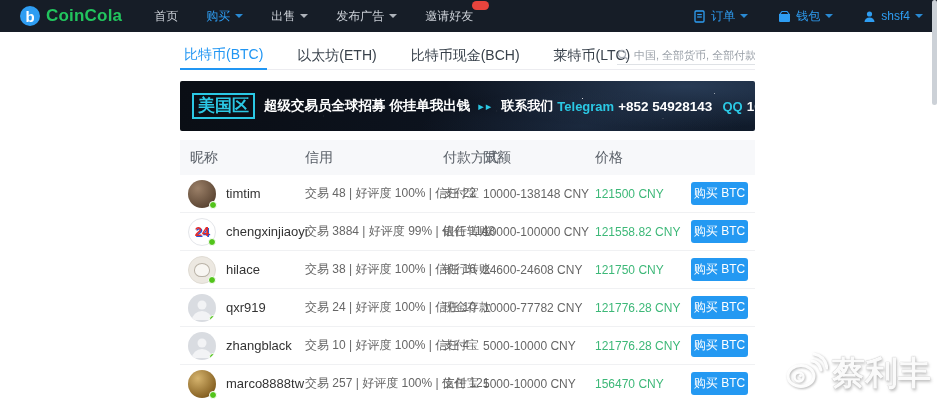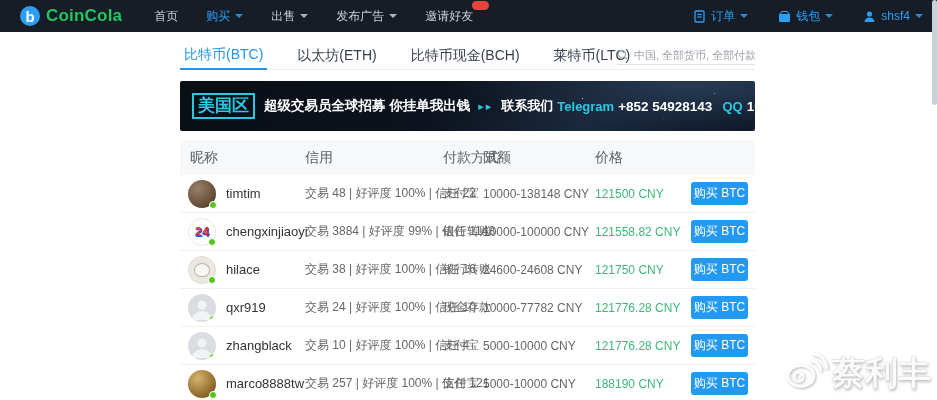--- a/index.html
+++ b/index.html
@@ -281,21 +281,21 @@
     <div class="row">
       <div class="cell user">
         <span class="avatar av6">
             <span class="dot"></span>
           </span>
         <span class="name">marco8888tw</span>
       </div>
       <div class="cell">交易 257 | 好评度 100% | 信任 121</div>
       <div class="cell">支付宝</div>
       <div class="cell">5000-10000 CNY</div>
-      <div class="cell price">188190 CNY</div>
+      <div class="cell price">156470 CNY</div>
       <div class="cell"><button class="buy-btn">购买 BTC</button></div>
     </div>
   </div>
 </div>
 
 <div class="scroll-thumb"></div>
 
 <div class="watermark">
   <svg class="wm-ic" width="44" height="40" viewBox="0 0 44 40">
     <ellipse cx="17" cy="25" rx="13" ry="10.5" fill="none" stroke="rgba(255,255,255,.95)" stroke-width="3"></ellipse>

